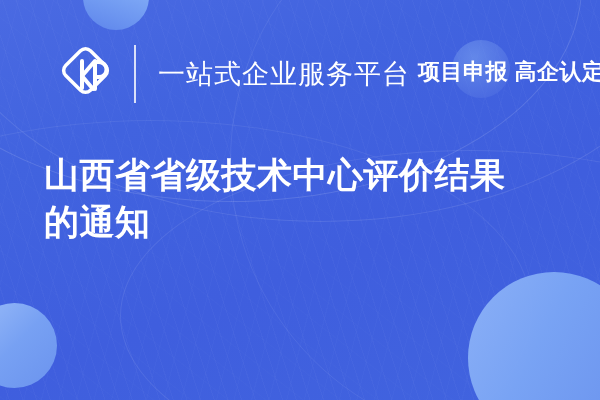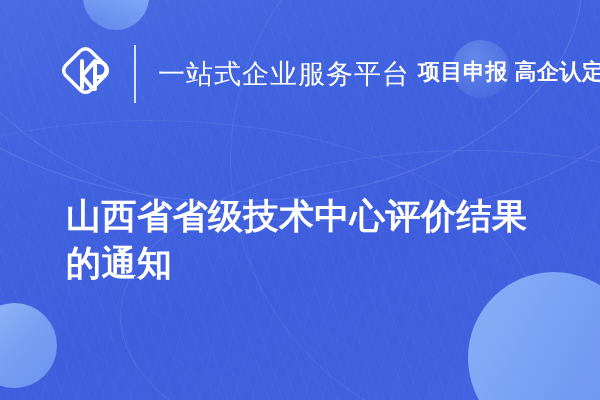--- a/index.html
+++ b/index.html
@@ -136,30 +136,29 @@
     font-size: 22px;
     font-weight: 700;
     letter-spacing: .5px;
     line-height: 1.05;
     white-space: nowrap;
   }
 
   
   .article-title {
     position: absolute;
-    left: 66px;
+    left: 44px;
     top: 152px;
     width: 494px;
     color: #ffffff;
     font-size: 35px;
     font-weight: 700;
     line-height: 1.34;
     letter-spacing: .5px;
     word-break: break-all;
-    margin-top: 41px;
   }
 </style>
 </head>
 <body>
 
 <div class="banner">
 
   <div class="texture"></div>
   <div class="swoosh s1"></div>
   <div class="swoosh s2"></div>

